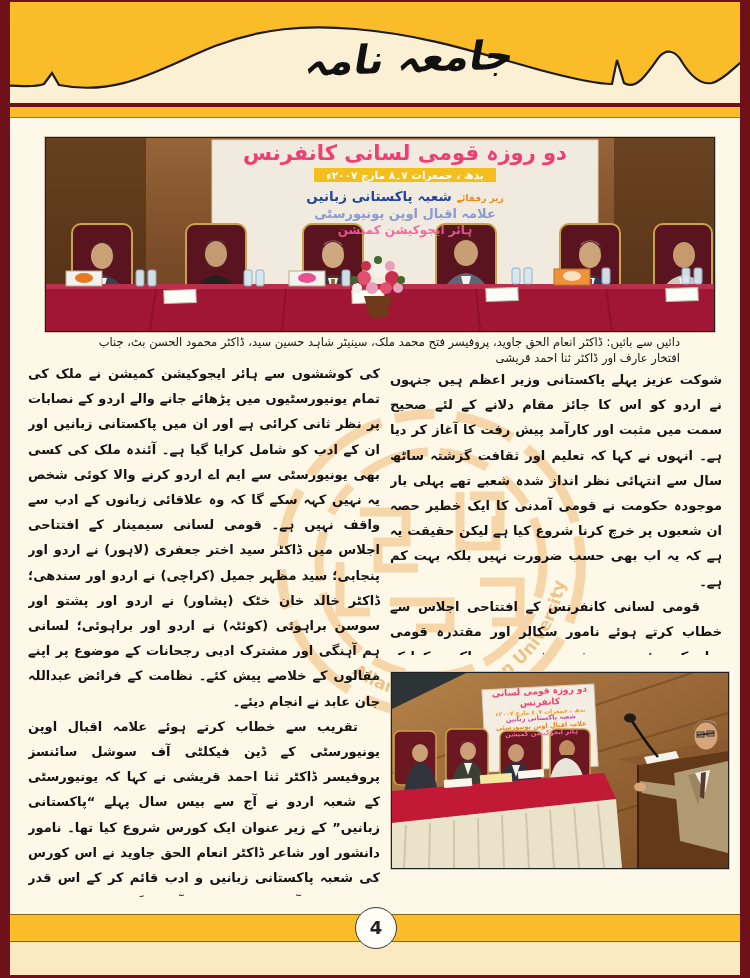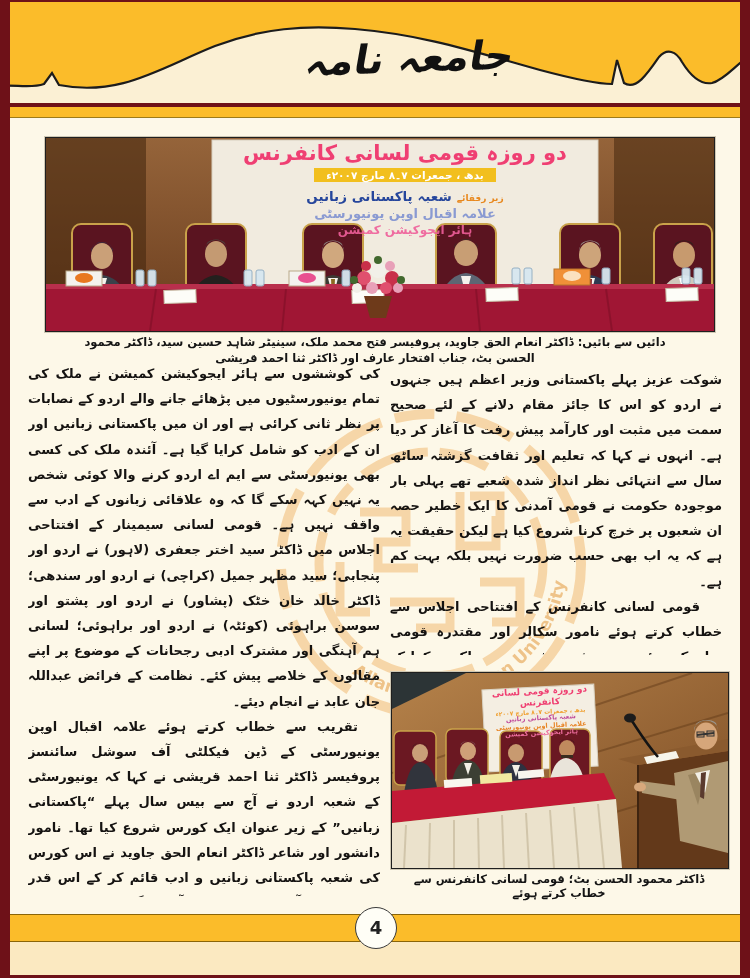--- a/index.html
+++ b/index.html
@@ -33,21 +33,21 @@
   .banner1-l5{font-size:12px;color:#ef5f9a;font-weight:bold;margin-top:2px;opacity:.9;}
 
   .banner2-overlay{position:absolute;left:484px;top:686px;width:113px;z-index:3;text-align:center;direction:rtl;
     transform:rotate(-3deg);line-height:1.2;}
   .banner2-l1{font-size:9px;font-weight:bold;color:#ef3f72;}
   .banner2-l2{font-size:6px;font-weight:bold;color:#f0a030;}
   .banner2-l3{font-size:6.5px;font-weight:bold;color:#c04a9a;}
   .banner2-l4{font-size:6.5px;font-weight:bold;color:#e8872a;}
   .banner2-l5{font-size:6.5px;font-weight:bold;color:#ef6fa0;}
 
-  .caption{position:absolute;direction:rtl;text-align:center;color:#141414;font-weight:bold;z-index:2;}
+  .caption{position:absolute;direction:rtl;text-align:right;color:#141414;font-weight:normal;z-index:2;}
   #caption1{left:70px;top:334px;width:610px;font-size:11.5px;line-height:1.4;}
   #caption2{left:398px;top:872px;width:322px;font-size:11.5px;}
 
   
   .col{position:absolute;direction:rtl;text-align:justify;color:#151311;z-index:1;
     font-size:13px;line-height:25.2px;overflow:hidden;font-weight:bold;}
   #col-right{left:390px;top:367px;width:332px;height:288px;}
   #col-left{left:28px;top:361px;width:352px;height:536px;}
   .col p{margin:0;}
   .col p.indent{text-indent:22px;}
@@ -339,21 +339,20 @@
   </div>
 
   <div class="banner2-overlay">
     <div class="banner2-l1">دو روزہ قومی لسانی کانفرنس</div>
     <div class="banner2-l2">بدھ ، جمعرات ۷۔۸ مارچ ۲۰۰۷ء</div>
     <div class="banner2-l3">شعبہ پاکستانی زبانیں</div>
     <div class="banner2-l4">علامہ اقبال اوپن یونیورسٹی</div>
     <div class="banner2-l5">ہائر ایجوکیشن کمیشن</div>
   </div>
 
-  <div class="caption" id="caption2">ڈاکٹر محمود الحسن بٹ؛ قومی لسانی کانفرنس سے خطاب کرتے ہوئے</div>
 
   <div class="bottom-band"></div>
   <div class="page-circle">
     <span>4</span>
   </div>
   <div class="bottom-strip"></div>
 
   <div class="frame top"></div>
   <div class="frame bottom"></div>
   <div class="frame left"></div>

